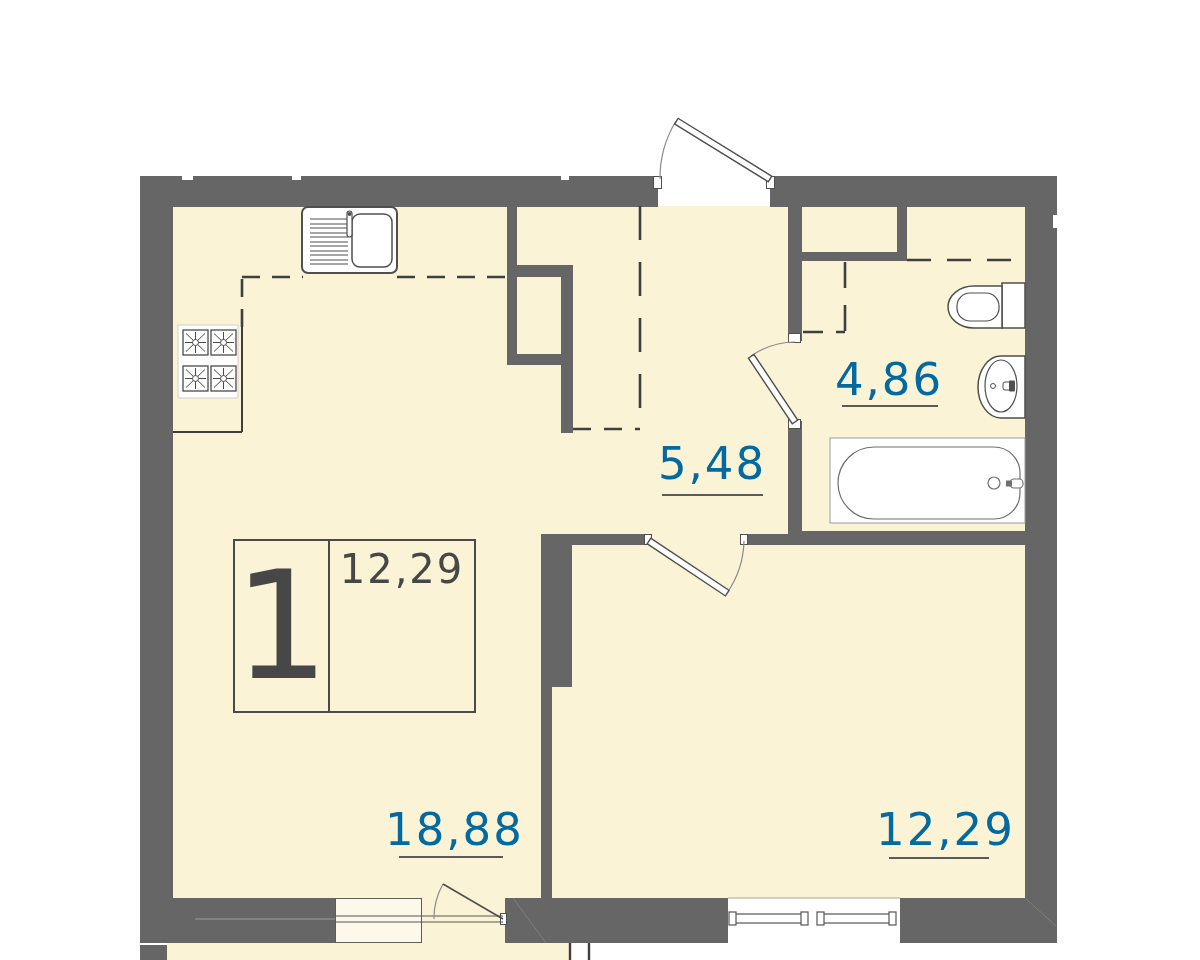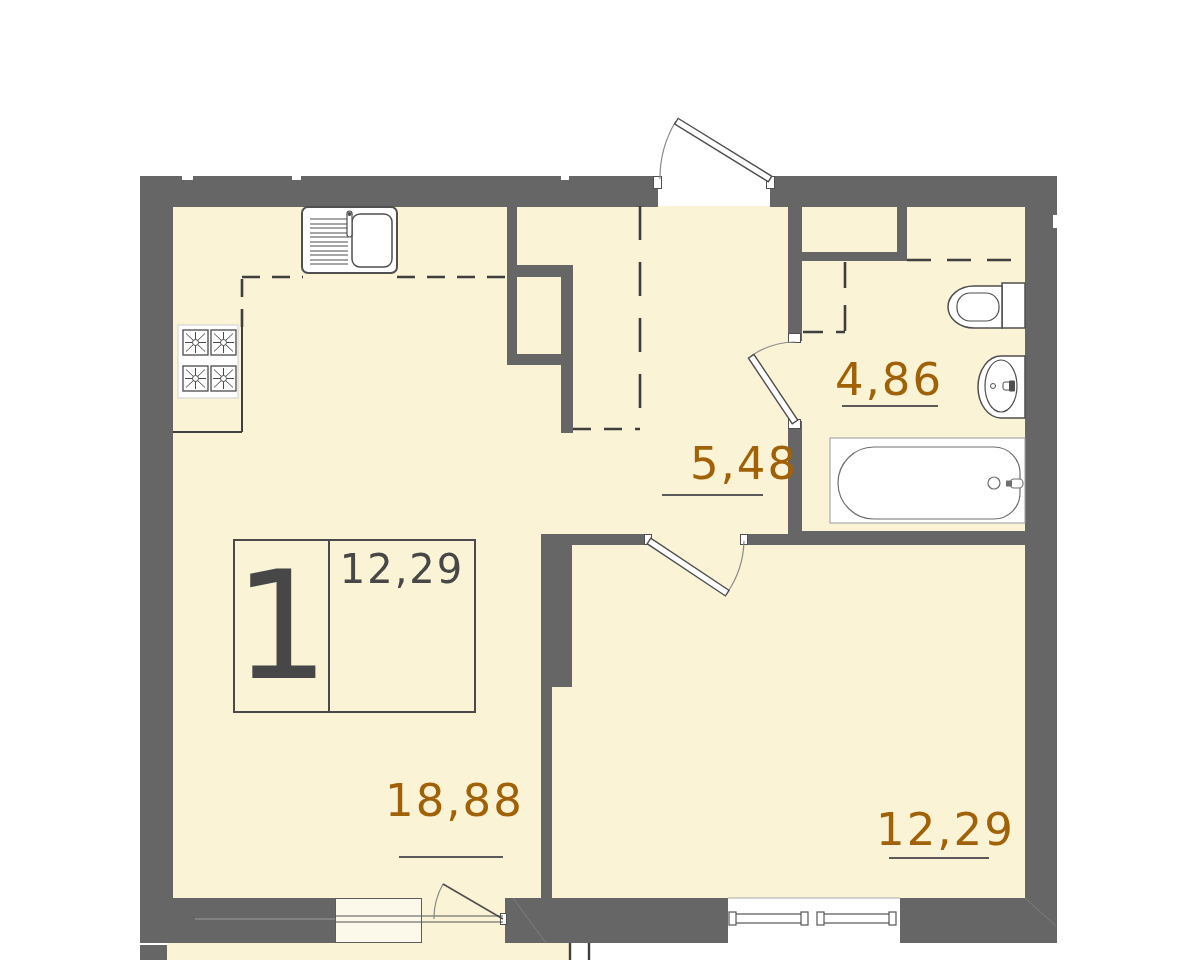--- a/index.html
+++ b/index.html
@@ -4,21 +4,21 @@
 <style>
   html,body{margin:0;padding:0;background:#ffffff;}
   #plan{position:relative;width:1200px;height:960px;background:#ffffff;overflow:hidden;
         font-family:"DejaVu Sans", sans-serif;}
   .floor{position:absolute;background:#FAF3D6;}
   .wall{position:absolute;background:#666666;}
   .notch{position:absolute;background:#ffffff;}
   .jamb{position:absolute;background:#ffffff;border:1.5px solid #4f4f4f;box-sizing:border-box;}
   .winblock{position:absolute;background:#FCF8EA;border:1.5px solid #5d5d5d;box-sizing:border-box;}
   .recess{position:absolute;background:#ffffff;}
-  .area-label{position:absolute;color:#a16207;font-size:45px;letter-spacing:2px;
+  .area-label{position:absolute;color:#0369a1;font-size:45px;letter-spacing:2px;
               text-align:center;white-space:nowrap;line-height:1;}
   .area-underline{position:absolute;height:2px;background:#5a5a5a;}
   svg.overlay{position:absolute;left:0;top:0;z-index:5;}
   .labels{position:absolute;left:0;top:0;width:100%;height:100%;z-index:6;}
   #infoTable{position:absolute;left:233px;top:539px;width:243px;height:174px;
              border:2px solid #4a4a4a;box-sizing:border-box;display:grid;
              grid-template-columns:95px 1fr;grid-template-rows:1fr 1fr 1fr;z-index:6;}
   #infoTable .bigcell{grid-row:1/4;border-right:2px solid #4a4a4a;display:flex;
              align-items:center;justify-content:center;color:#474747;
              font-size:150px;line-height:1;}
@@ -204,24 +204,24 @@
       <circle cx="994" cy="483" r="6" fill="#ffffff" stroke="#6f6f6f" stroke-width="1.2"></circle>
       <rect x="1010" y="479" width="13" height="9" rx="4" fill="#ffffff" stroke="#6f6f6f" stroke-width="1.1"></rect>
       <rect x="1006" y="480.5" width="6" height="6" fill="#6f6f6f"></rect>
     </g>
   </svg>
 
   <div class="labels">
     <div class="area-label" style="left:829px;top:357px;width:120px;">4,86</div>
     <div class="area-underline" style="left:842px;top:405px;width:96px;"></div>
 
-    <div class="area-label" style="left:652px;top:441px;width:120px;margin-left:32px;">5,48</div>
+    <div class="area-label" style="left:652px;top:441px;width:120px;">5,48</div>
     <div class="area-underline" style="left:662px;top:494px;width:101px;"></div>
 
-    <div class="area-label" style="left:385px;top:778px;width:130px;">18,88</div>
+    <div class="area-label" style="left:385px;top:807px;width:130px;">18,88</div>
     <div class="area-underline" style="left:399px;top:856px;width:104px;"></div>
 
     <div class="area-label" style="left:876px;top:807px;width:124px;">12,29</div>
     <div class="area-underline" style="left:889px;top:857px;width:100px;"></div>
   </div>
 
   <div id="infoTable">
     <div class="bigcell">1</div>
     <div class="numcell">12,29</div>
   </div>

